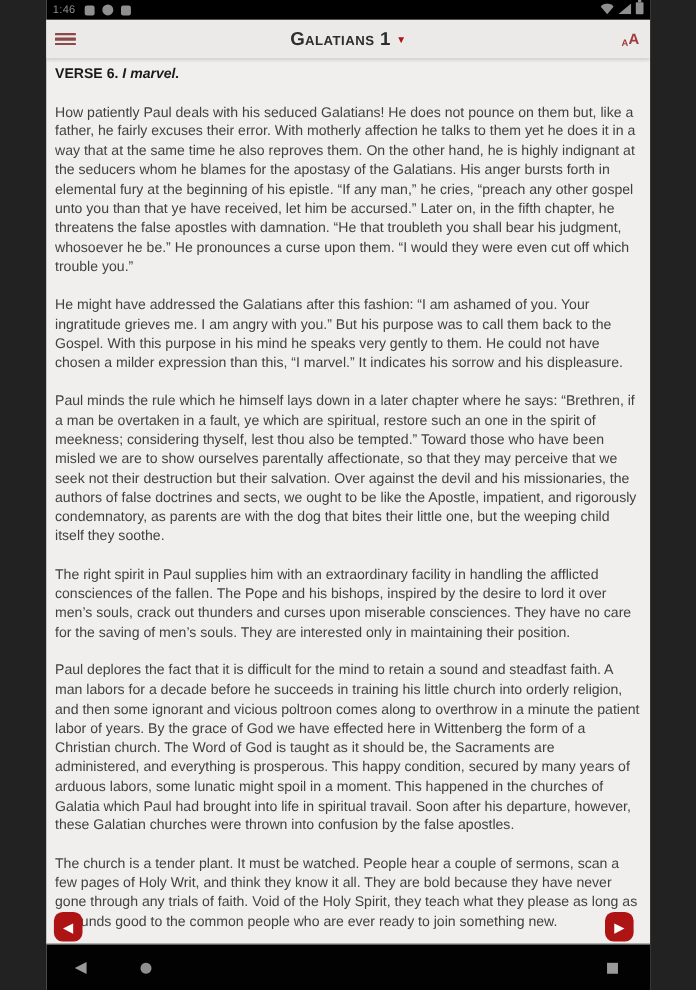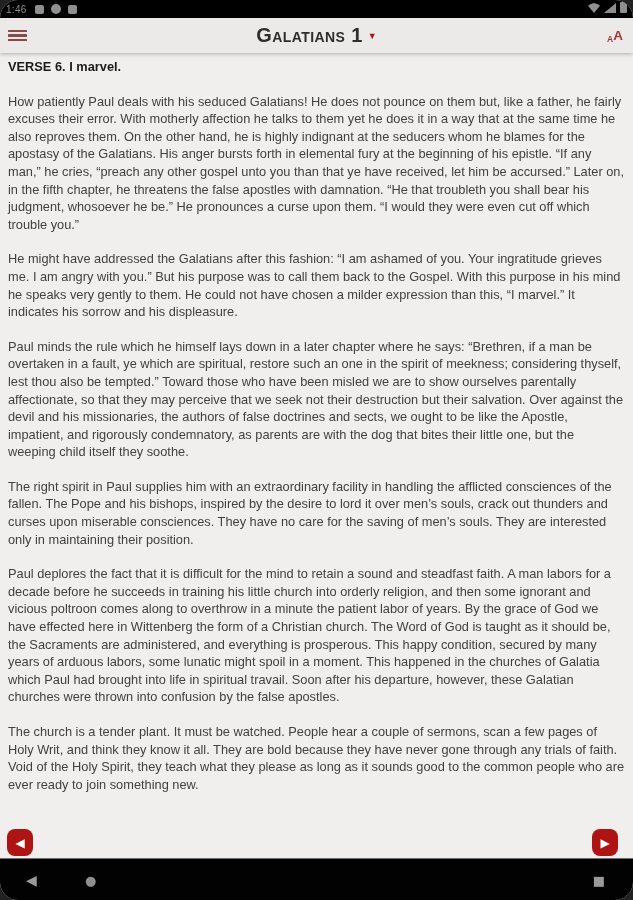--- a/index.html
+++ b/index.html
@@ -1,20 +1,19 @@
 <!DOCTYPE html>
 <html><head>
 <meta charset="utf-8">
 <style>
   html,body { margin:0; padding:0; background:#222; }
   .screen {
-    position:relative; width:633px; height:900px; margin:0 auto;
+    position:relative; width:549px; height:900px; margin:0 auto;
     background:#f0efee; overflow:hidden;
     font-family:"Liberation Sans", sans-serif;
-    border-radius:18px;
     -webkit-font-smoothing:antialiased;
   }
 
   
   .status-bar {
     position:absolute; top:0; left:0; right:0; height:18px;
     background:#000; display:flex; align-items:center; padding:0 6px;
     box-sizing:border-box;
   }
   .status-time { color:#8d8d8d; font-size:10px; letter-spacing:0.3px; margin-right:8px; }
@@ -48,40 +47,40 @@
     position:absolute; left:8px; top:7px; width:22px; height:21px;
     display:flex; flex-direction:column; justify-content:center; cursor:pointer;
   }
   .menu-bar { width:19px; height:2.5px; background:#8a4a4a; margin:1.1px 0; border-radius:0.5px; }
   .toolbar-title {
     position:absolute; left:0; right:0; top:0; height:35px;
     display:flex; align-items:center; justify-content:center;
     cursor:pointer;
   }
   .title-text {
-    font-variant:small-caps; font-weight:600; font-size:20px;
+    font-variant:small-caps; font-weight:600; font-size:17px;
     letter-spacing:0.4px; color:#2d2d2d;
   }
   .title-caret { color:#b01414; font-size:9px; margin-left:5px; position:relative; top:0.5px; }
   .fontsize-btn {
     position:absolute; right:10px; top:6px; height:24px;
     display:flex; align-items:center; cursor:pointer; color:#9e3a3a;
   }
   .fsz-small { font-size:8.5px; font-weight:600; position:relative; top:3px; }
   .fsz-large { font-size:13.5px; font-weight:600; position:relative; top:-1px; }
 
   
   .content {
     position:absolute; top:53px; left:0; right:0; bottom:42px;
     padding:5px 8px 0; box-sizing:border-box; overflow:hidden;
     font-size:12.8px; line-height:17.6px; color:#414141;
   }
   .block { margin:0 0 17px; }
   .heading { font-weight:bold; color:#1b1b1b; }
-  .h-phrase { }
+  .h-phrase { font-style:italic; }
 
   
   .pager-btn {
     position:absolute; width:26px; height:27px; border:none; padding:0;
     background:#ae1413; border-radius:8px; color:#fff;
     display:flex; align-items:center; justify-content:center;
     font-size:12px; cursor:pointer; z-index:4;
     font-family:"DejaVu Sans", sans-serif;
   }
   .pager-left  { left:7px;  bottom:44px; }

